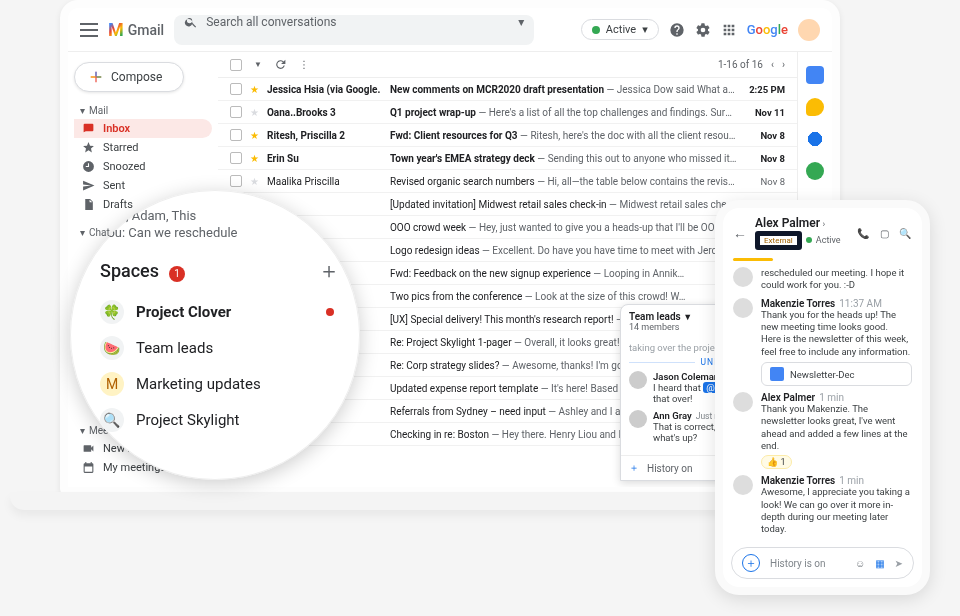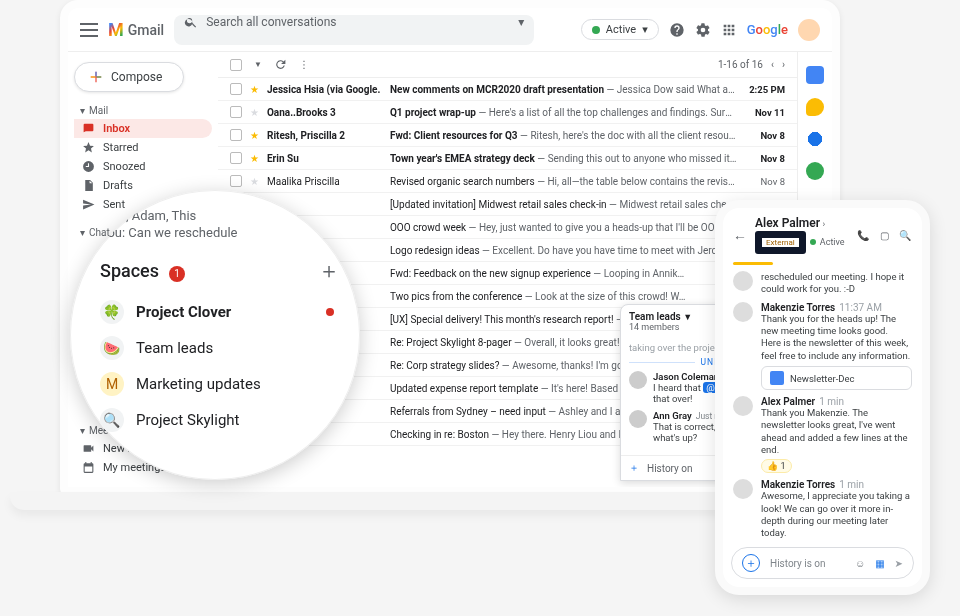--- a/index.html
+++ b/index.html
@@ -147,21 +147,21 @@
     position:absolute; right:30px; top:200px;
     width:215px; height:395px;
     background:#fff; border:8px solid #fafafa;
     border-radius:24px;
     box-shadow:0 4px 18px rgba(0,0,0,.12);
     overflow:hidden; font-size:10px; color:#3c4043;
   }
   .ph-hdr{display:flex;align-items:center;gap:8px;padding:8px 10px;}
   .ph-back{font-size:14px;color:#5f6368;}
   .ph-name{font-weight:600;color:#202124;font-size:12px;}
-  .ph-badge{display:inline-block;border:7px solid #0f172a;color:#a06000;
+  .ph-badge{display:inline-block;border:5px solid #0f172a;color:#a06000;
     border-radius:3px;padding:0 4px;font-size:8px;margin-top:1px;}
   .ph-sub{color:#5f6368;font-size:9px;display:flex;align-items:center;gap:4px;}
   .ph-tools{margin-left:auto;display:flex;gap:10px;color:#5f6368;}
   .ph-gold{height:3px;background:#fbbc04;border-radius:2px;margin:0 10px 6px;width:40px;}
   .ph-scroll{padding:0 10px;}
   .ph-msg{display:flex;gap:8px;margin:6px 0;}
   .ph-ava{width:20px;height:20px;border-radius:50%;background:#ddd;flex:none;}
   .ph-nm{font-weight:600;color:#202124;}
   .ph-tm{color:#9aa0a6;font-size:10px;margin-left:4px;}
   .ph-tx{font-size:9.5px;line-height:1.3;}
@@ -253,32 +253,32 @@
           <span class="ic">
               <svg viewBox="0 0 24 24">
                 <path d="M12 2a10 10 0 1 0 10 10A10 10 0 0 0 12 2zm1 11H7v-2h4V6h2z"></path>
               </svg>
             </span>
           <span>Snoozed</span>
         </div>
         <div class="side-item">
           <span class="ic">
               <svg viewBox="0 0 24 24">
+                <path d="M2 21l21-9L2 3v7l15 2-15 2z"></path>
+              </svg>
+            </span>
+          <span>Sent</span>
+        </div>
+        <div class="side-item">
+          <span class="ic">
+              <svg viewBox="0 0 24 24">
                 <path d="M6 2h9l5 5v15H6zM14 3v5h5"></path>
               </svg>
             </span>
           <span>Drafts</span>
-        </div>
-        <div class="side-item">
-          <span class="ic">
-              <svg viewBox="0 0 24 24">
-                <path d="M2 21l21-9L2 3v7l15 2-15 2z"></path>
-              </svg>
-            </span>
-          <span>Sent</span>
         </div>
       </div>
 
       <div class="side-sec">
         <div class="side-hdr">
           <span>▾</span>
           <span>Chat</span>
         </div>
       </div>
 
@@ -395,21 +395,21 @@
             <span class="cb"></span>
             <span class="star off">★</span>
             <span class="sender"></span>
             <span class="msg"><span class="subj">[UX] Special delivery! This month's research report!</span><span class="snip"> — We have so…</span></span>
             <span class="tm"></span>
           </div>
           <div class="row">
             <span class="cb"></span>
             <span class="star off">★</span>
             <span class="sender"></span>
-            <span class="msg"><span class="subj">Re: Project Skylight 8-pager</span><span class="snip"> — Overall, it looks great! I have a few …</span></span>
+            <span class="msg"><span class="subj">Re: Project Skylight 1-pager</span><span class="snip"> — Overall, it looks great! I have a few …</span></span>
             <span class="tm"></span>
           </div>
           <div class="row">
             <span class="cb"></span>
             <span class="star off">★</span>
             <span class="sender"></span>
             <span class="msg"><span class="subj">Re: Corp strategy slides?</span><span class="snip"> — Awesome, thanks! I'm going to use sli…</span></span>
             <span class="tm"></span>
           </div>
           <div class="row">

